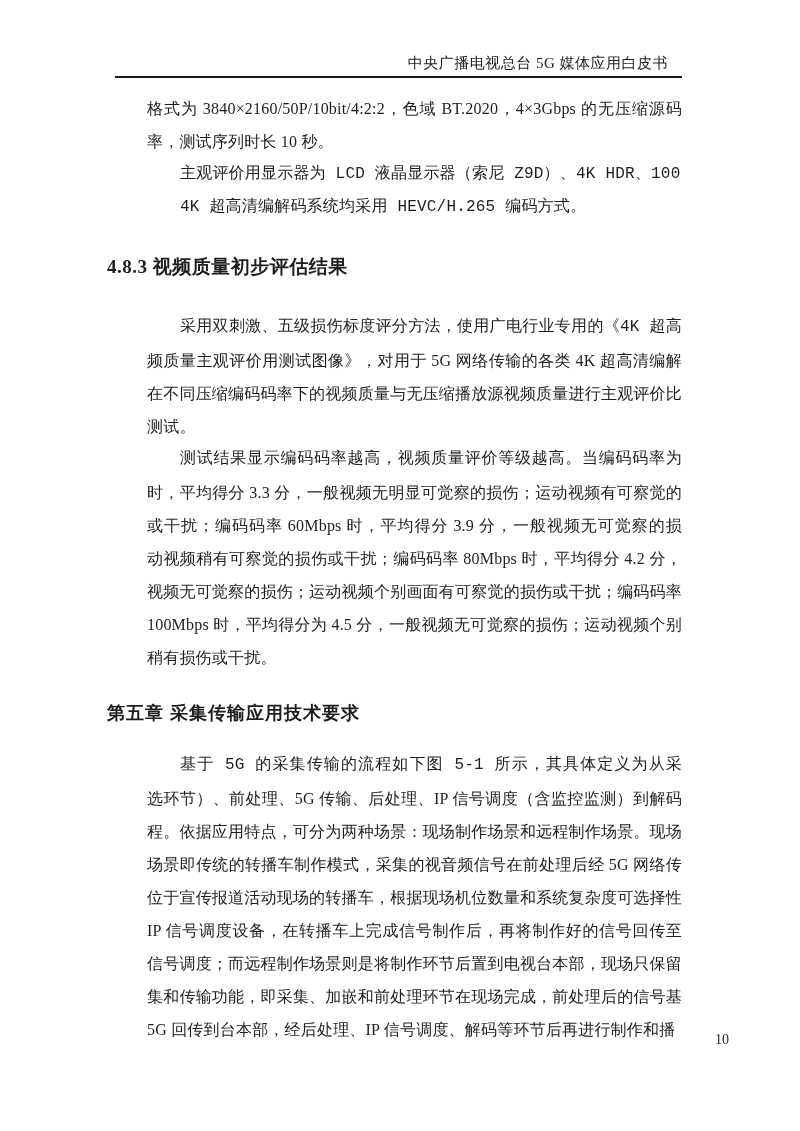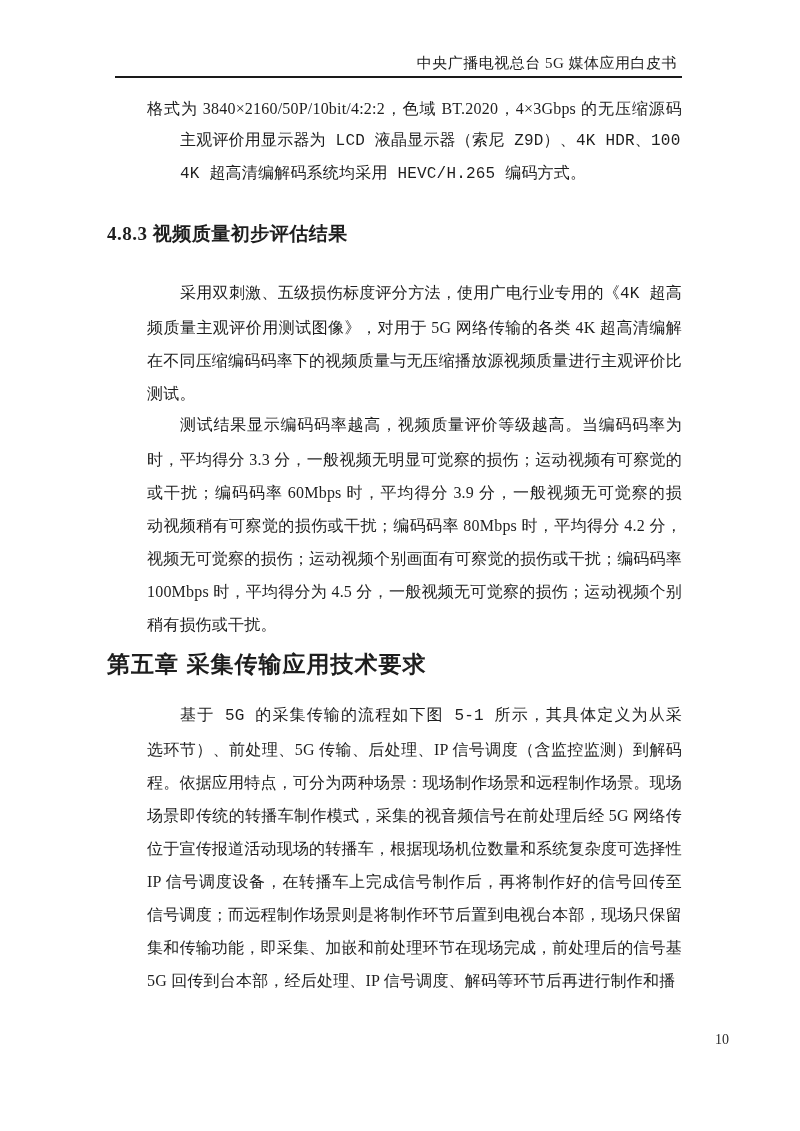--- a/index.html
+++ b/index.html
@@ -12,21 +12,21 @@
     width: 800px;
     height: 1131px;
     background: #ffffff;
     overflow: hidden;
     font-family: "Liberation Serif", "DejaVu Serif", serif;
     color: #1e1e1e;
   }
   .header-title {
     position: absolute;
     top: 54px;
-    left: 110px;
+    left: 101px;
     width: 567px;
     text-align: right;
     font-size: 15px;
     line-height: 18px;
     letter-spacing: 0.5px;
     color: #1e1e1e;
   }
   .header-rule {
     position: absolute;
     top: 76px;
@@ -63,25 +63,25 @@
     font-size: 19px;
     font-weight: bold;
     line-height: 33px;
     height: 33px;
     margin-top: 26px;
     margin-bottom: 28px;
     font-family: "Liberation Serif", "DejaVu Serif", serif;
     letter-spacing: 0.5px;
   }
   .h-chapter {
-    font-size: 23px;
+    font-size: 18px;
     font-weight: bold;
     line-height: 36px;
     height: 36px;
-    margin-top: 5px;
+    margin-top: 21px;
     margin-bottom: 18px;
     font-family: "Liberation Sans", "DejaVu Sans", sans-serif;
     letter-spacing: 1px;
   }
   .footer-pagenum {
     position: absolute;
     top: 1031px;
     left: 0;
     width: 729px;
     text-align: right;
@@ -95,20 +95,21 @@
 
 <div class="page">
 
   <div class="header-title">中央广播电视总台 5G 媒体应用白皮书</div>
 
   <div class="header-rule"></div>
 
   <div class="content" id="content">
       <div class="para">
         <div class="tline just">格式为 3840×2160/50P/10bit/4:2:2，色域 BT.2020，4×3Gbps 的无压缩源码</div>
+        <div class="tline">率，测试序列时长 10 秒。</div>
       </div>
       <div class="para">
         <div class="tline ind">主观评价用显示器为 LCD 液晶显示器（索尼 Z9D）、4K HDR、100 英寸。</div>
       </div>
       <div class="para">
         <div class="tline ind">4K 超高清编解码系统均采用 HEVC/H.265 编码方式。</div>
       </div>
       <div class="h-section">4.8.3 视频质量初步评估结果</div>
       <div class="para">
         <div class="tline just ind">采用双刺激、五级损伤标度评分方法，使用广电行业专用的《4K 超高清视</div>

